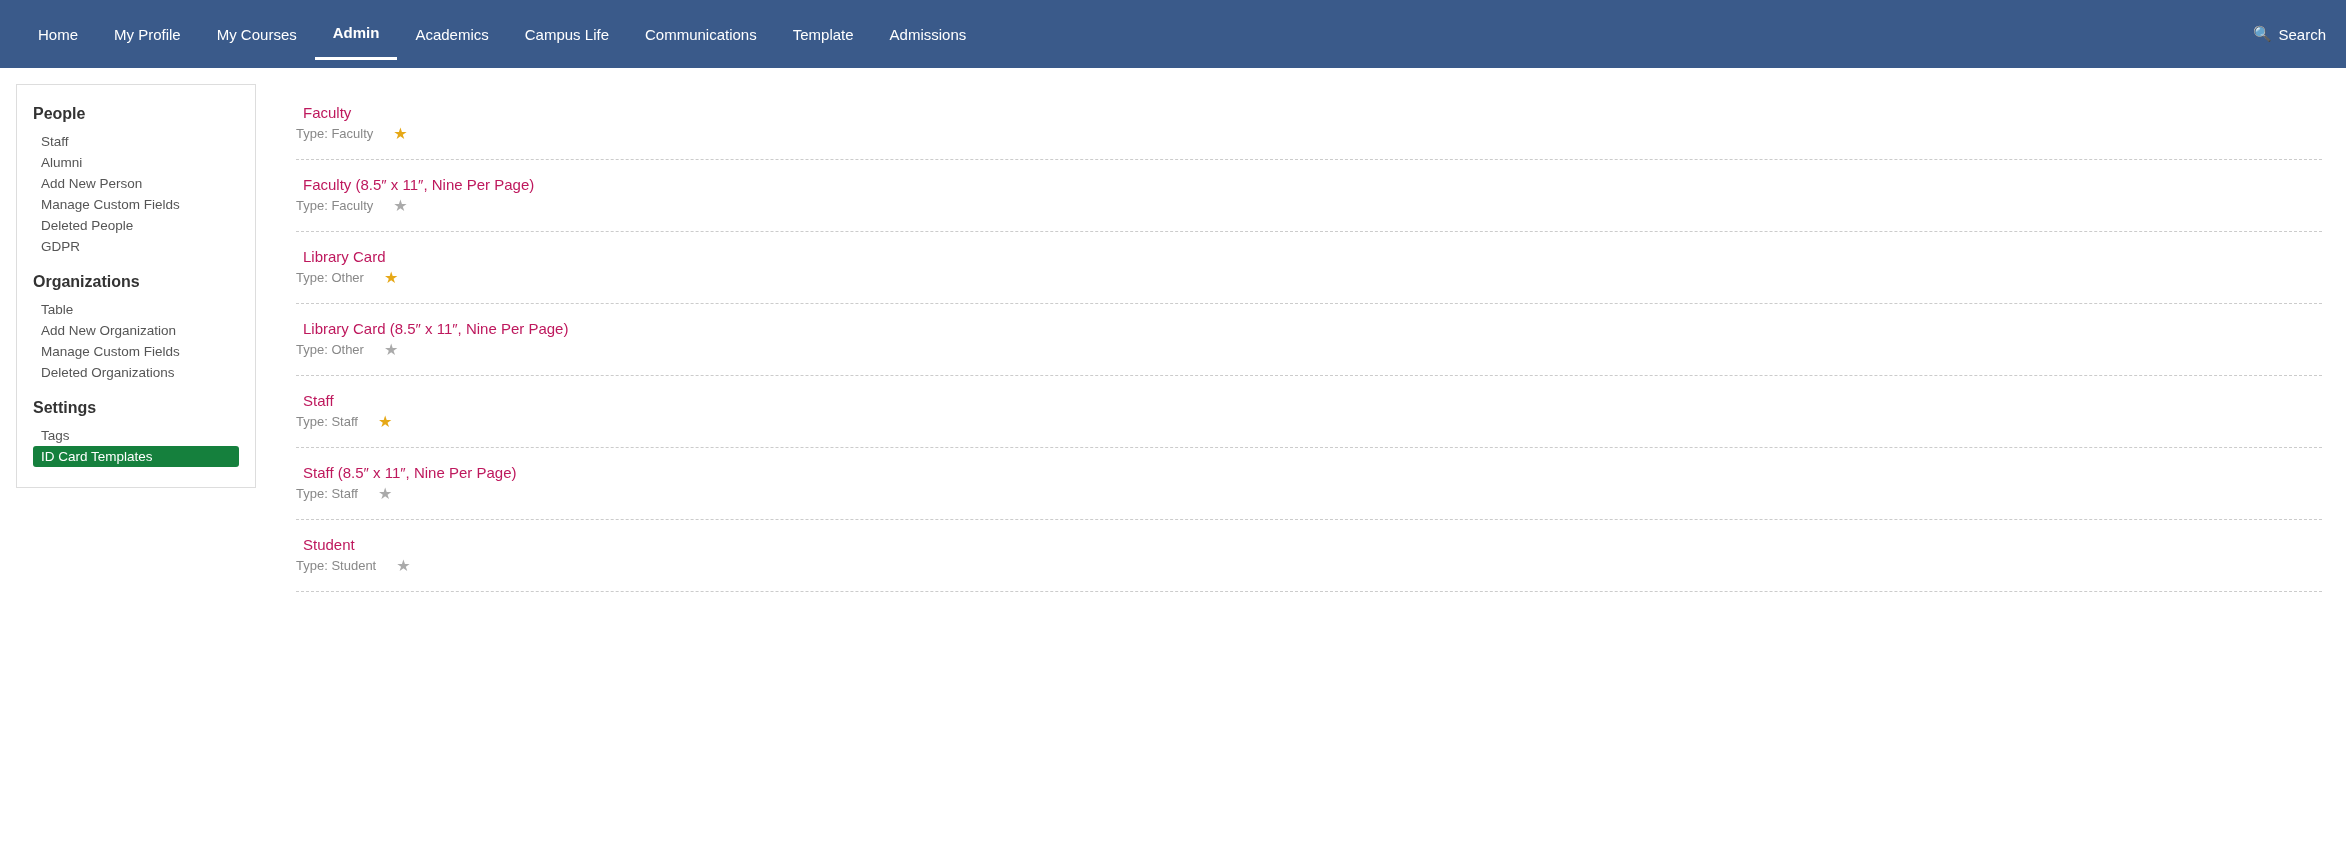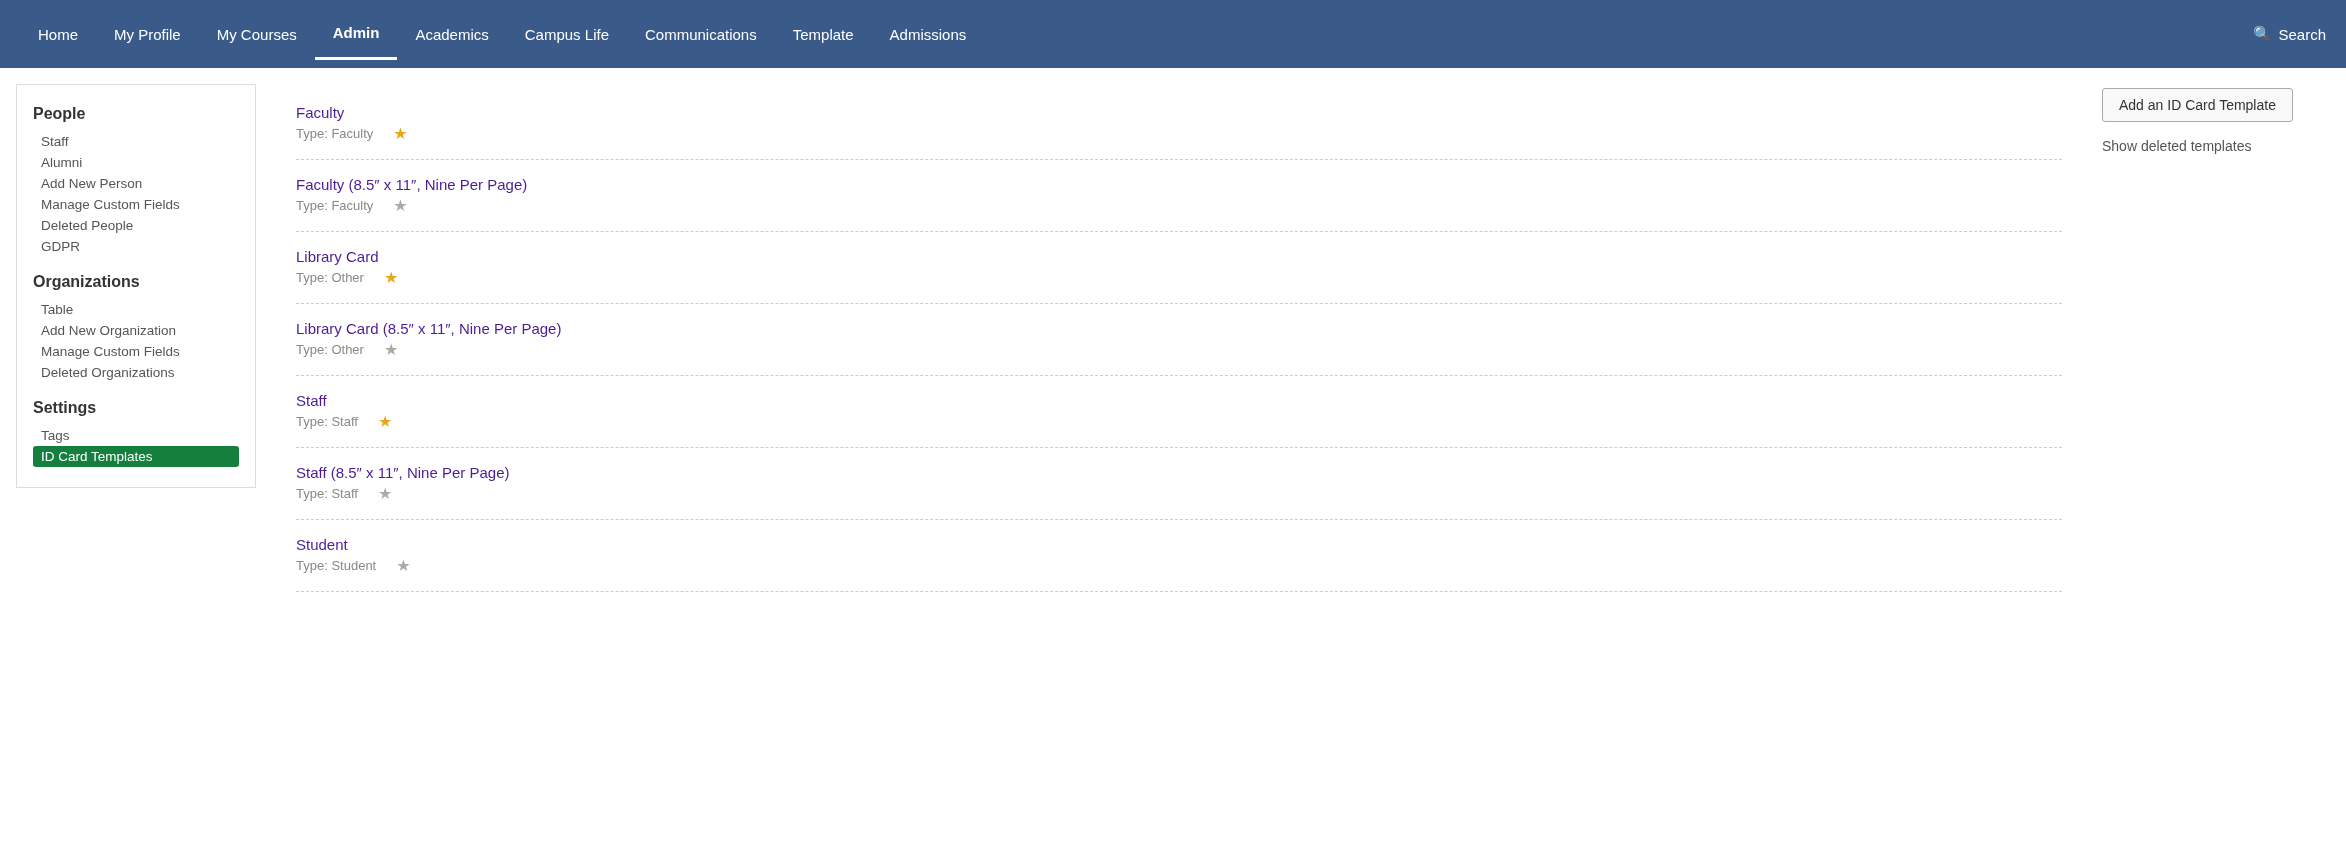--- a/index.html
+++ b/index.html
@@ -86,28 +86,29 @@
       flex: 1;
     }
     .template-item {
       padding: 16px 0;
       border-bottom: 1px dashed #ccc;
     }
     .template-item:first-child {
       border-top: none;
     }
     .template-name {
-      color: #4c1d95;
+      color: #be185d;
       font-size: 15px;
       font-weight: 500;
       text-decoration: none;
       cursor: pointer;
       display: flex;
       align-items: center;
       gap: 8px;
+      margin-left: 7px;
     }
     .template-type {
       color: #888;
       font-size: 13px;
       margin-top: 3px;
       display: flex;
       align-items: center;
       gap: 20px;
     }
     .star-filled { color: #e6a817; font-size: 16px; }
@@ -227,19 +228,15 @@
         </div>
         <div class="template-item">
           <a class="template-name">Student</a>
           <div class="template-type">
             <span>Type: Student</span>
             <span class="star-empty">★</span>
           </div>
         </div>
       </div>
 
-    <div class="right-panel">
-      <button class="add-template-btn">Add an ID Card Template</button>
-      <a class="show-deleted-link">Show deleted templates</a>
-    </div>
 
   </div>
 </div>
 
 </body></html>

